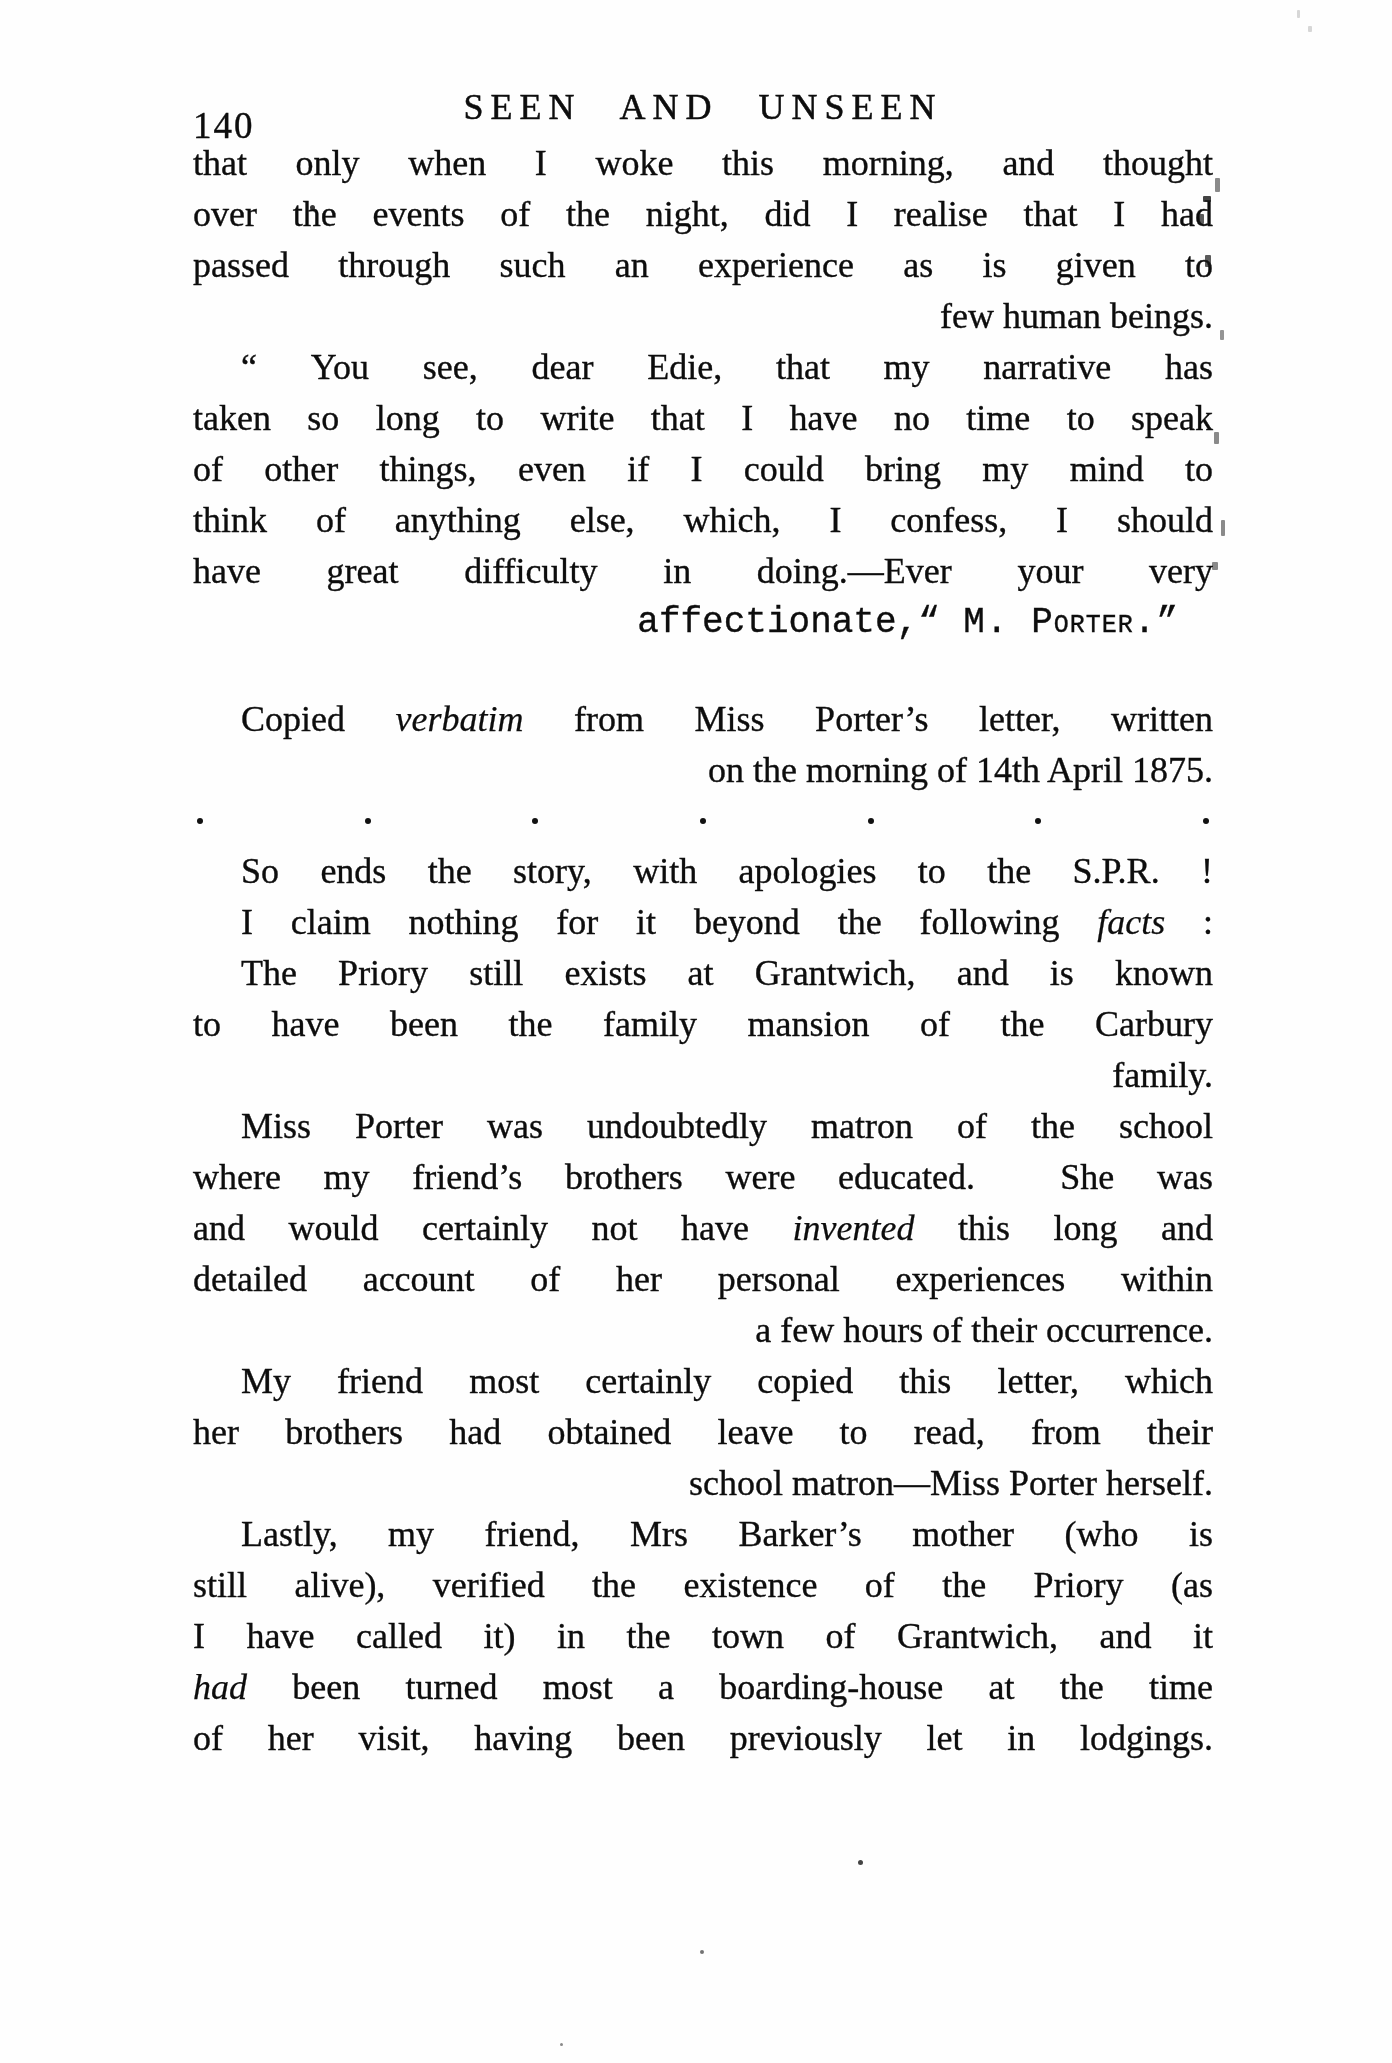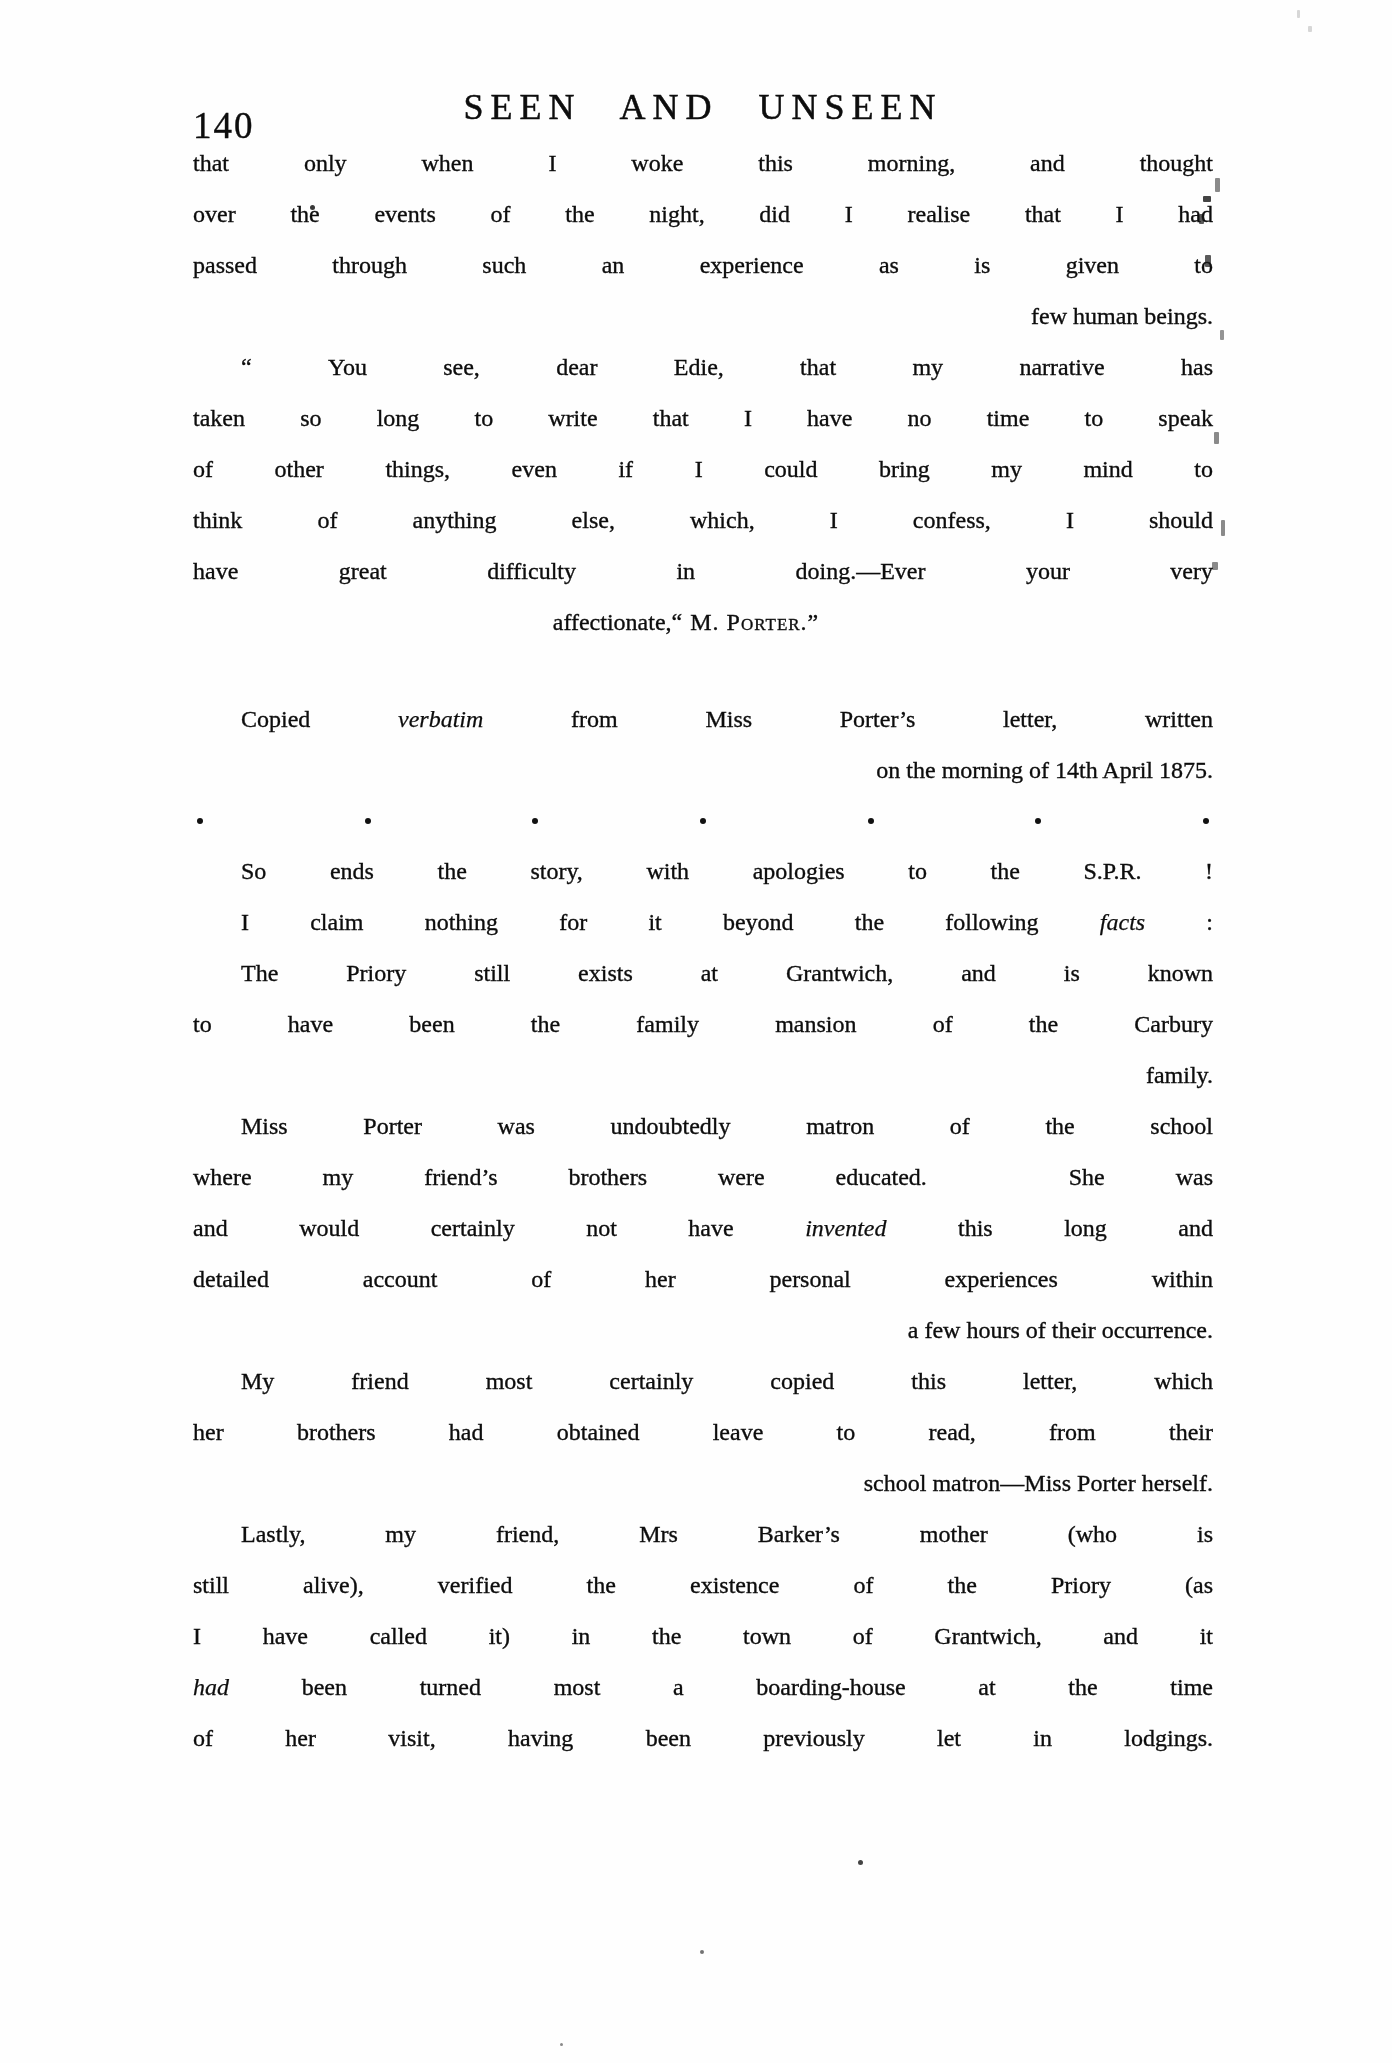--- a/index.html
+++ b/index.html
@@ -22,41 +22,41 @@
     font-size:37px;letter-spacing:2px;
     -webkit-text-stroke:0.4px currentColor;
   }
   .page-title{
     text-align:center;
     font-size:36px;letter-spacing:7px;word-spacing:24px;
     -webkit-text-stroke:0.5px currentColor;
   }
   .text-block{
     position:absolute;top:138px;left:0;width:100%;
-    font-size:24px;line-height:51px;
+    font-size:36px;line-height:51px;
     -webkit-text-stroke:0.35px currentColor;
   }
   .text-line{
     text-align:right;
     height:51px;
     white-space:normal;
   }
   .text-line.justify{
     text-align:justify;
     text-align-last:justify;
   }
   .text-line.indent{
     text-indent:48px;
   }
   .text-line em{
     -webkit-text-stroke:0.25px currentColor;
   }
   .sig-row{
-    display:flex;justify-content:center;
-    height:51px;line-height:51px;
+    display:flex;justify-content:flex-end;
+    height:51px;line-height:51px;font-family:Liberation Mono, monospace;
   }
   .sig-right{
     font-variant:small-caps;
     padding-right:34px;
     letter-spacing:1px;
   }
   .line-gap{height:46px;}
   .dots-row{
     display:flex;justify-content:space-between;align-items:center;
     height:50px;padding:0 4px;

